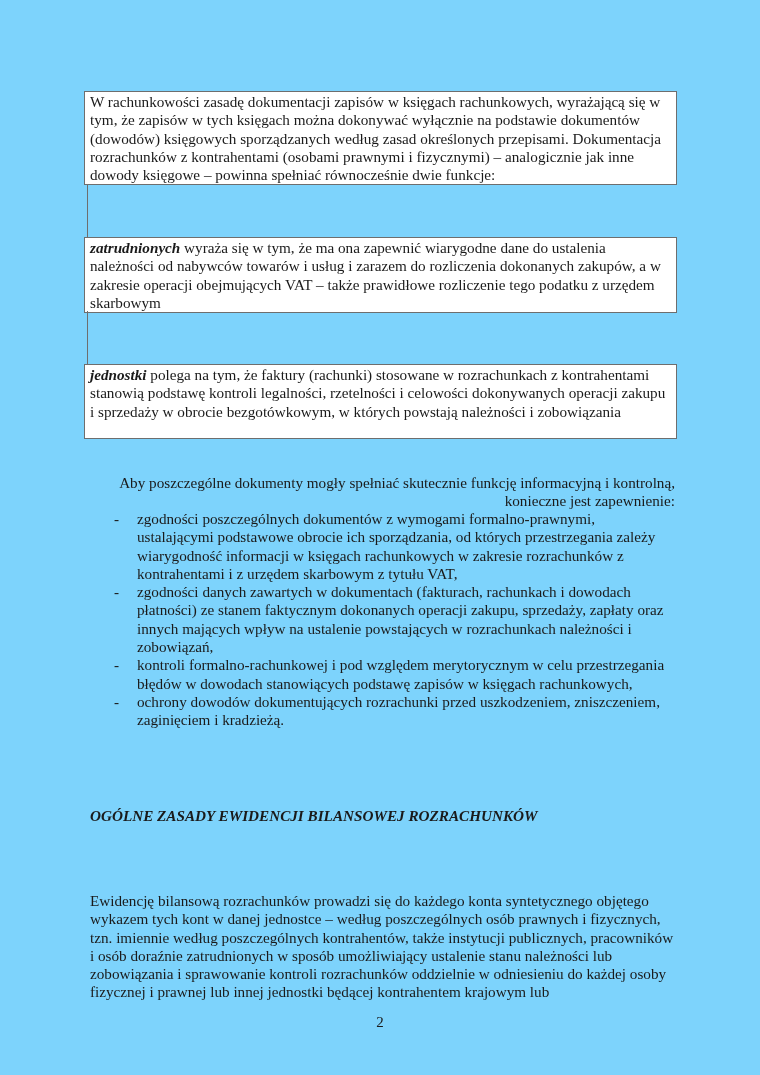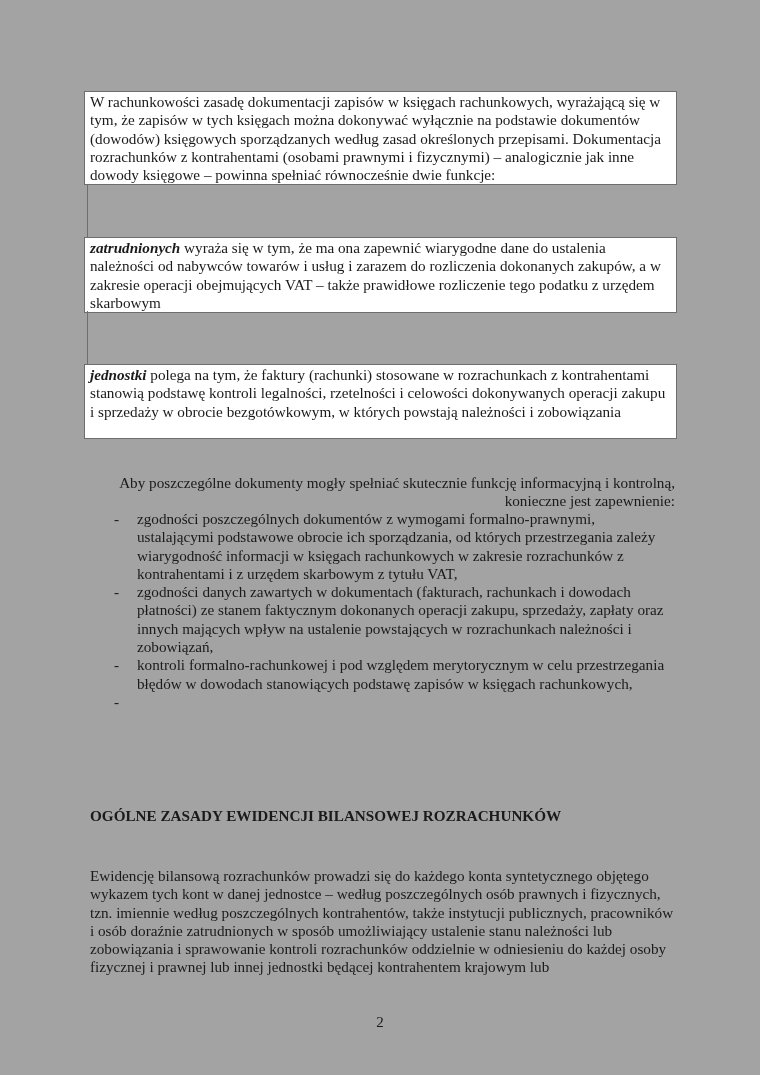--- a/index.html
+++ b/index.html
@@ -14,21 +14,21 @@
       overflow: hidden;
       font-family: "Liberation Serif", "DejaVu Serif", serif;
       color: #1a1a1a;
       font-size: 15.2px;
       line-height: 18.3px;
     }
     .page {
       position: absolute;
       left: 0; top: 0;
       width: 760px; height: 1075px;
-      background: #a3a3a3;
+      background: #7dd3fc;
     }
     .box {
       position: absolute;
       left: 84px;
       width: 583px;
       border: 1.5px solid #6e6e6e;
       padding: 1px 3px 1px 5px;
       box-sizing: content-box;
       background: #fff;
     }
@@ -76,22 +76,23 @@
     }
     #section-heading {
       position: absolute;
       left: 90px;
       top: 807px;
       margin: 0;
       font-size: 15.2px;
       font-weight: bold;
       letter-spacing: 0px;
       text-transform: uppercase;
+      font-style: italic;
     }
-    #body-para { top: 867px; }
+    #body-para { top: 892px; }
     #page-number {
       position: absolute;
       left: 0;
       width: 760px;
       top: 1013px;
       text-align: center;
       font-size: 15px;
     }
   </style>
 </head>
@@ -127,20 +128,21 @@
     <li>
       <span class="dash">-</span>
       <span>zgodności danych zawartych w dokumentach (fakturach, rachunkach i dowodach płatności) ze stanem faktycznym dokonanych operacji zakupu, sprzedaży, zapłaty oraz innych mających wpływ na ustalenie powstających w rozrachunkach należności i zobowiązań,</span>
     </li>
     <li>
       <span class="dash">-</span>
       <span>kontroli formalno-rachunkowej i pod względem merytorycznym w celu przestrzegania błędów w dowodach stanowiących podstawę zapisów w księgach rachunkowych,</span>
     </li>
     <li>
       <span class="dash">-</span>
+      <span>ochrony dowodów dokumentujących rozrachunki przed uszkodzeniem, zniszczeniem, zaginięciem i kradzieżą.</span>
     </li>
   </ul>
 
   <h2 id="section-heading">OGÓLNE ZASADY EWIDENCJI BILANSOWEJ ROZRACHUNKÓW</h2>
 
   <p class="para" id="body-para">Ewidencję bilansową rozrachunków prowadzi się do każdego konta syntetycznego objętego wykazem tych kont w danej jednostce – według poszczególnych osób prawnych i fizycznych, tzn. imiennie według poszczególnych kontrahentów, także instytucji publicznych, pracowników i osób doraźnie zatrudnionych w sposób umożliwiający ustalenie stanu należności lub zobowiązania i sprawowanie kontroli rozrachunków oddzielnie w odniesieniu do każdej osoby fizycznej i prawnej lub innej jednostki będącej kontrahentem krajowym lub</p>
 
   <div id="page-number">2</div>
 
 </div>

